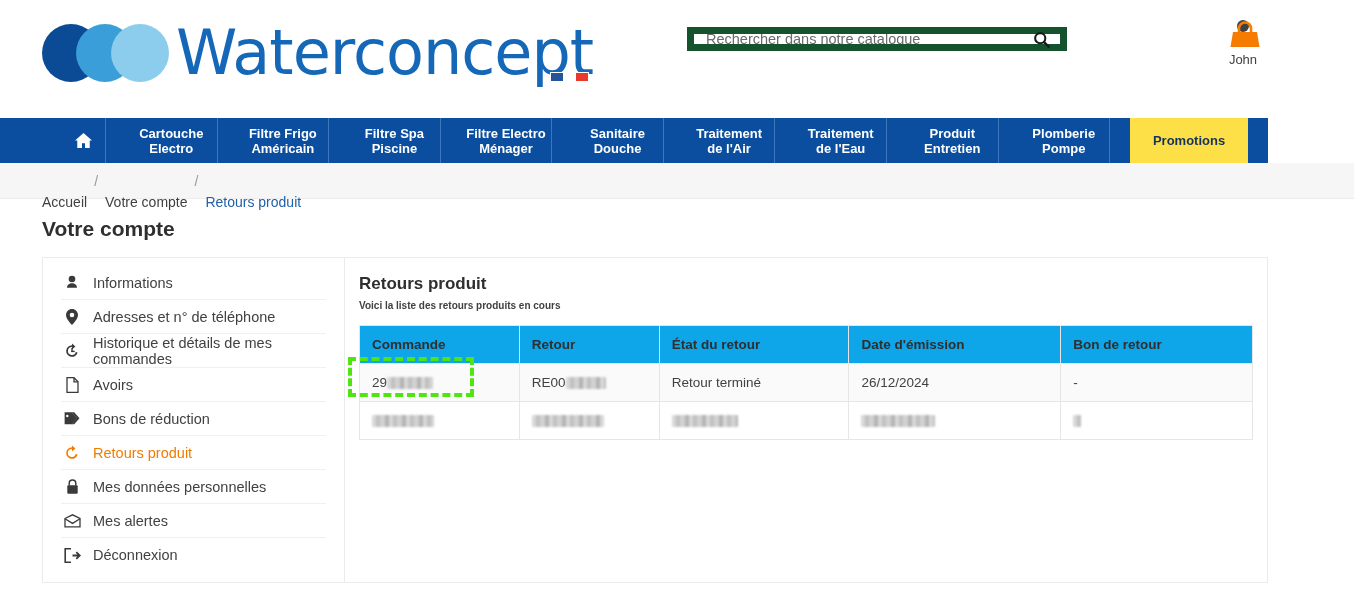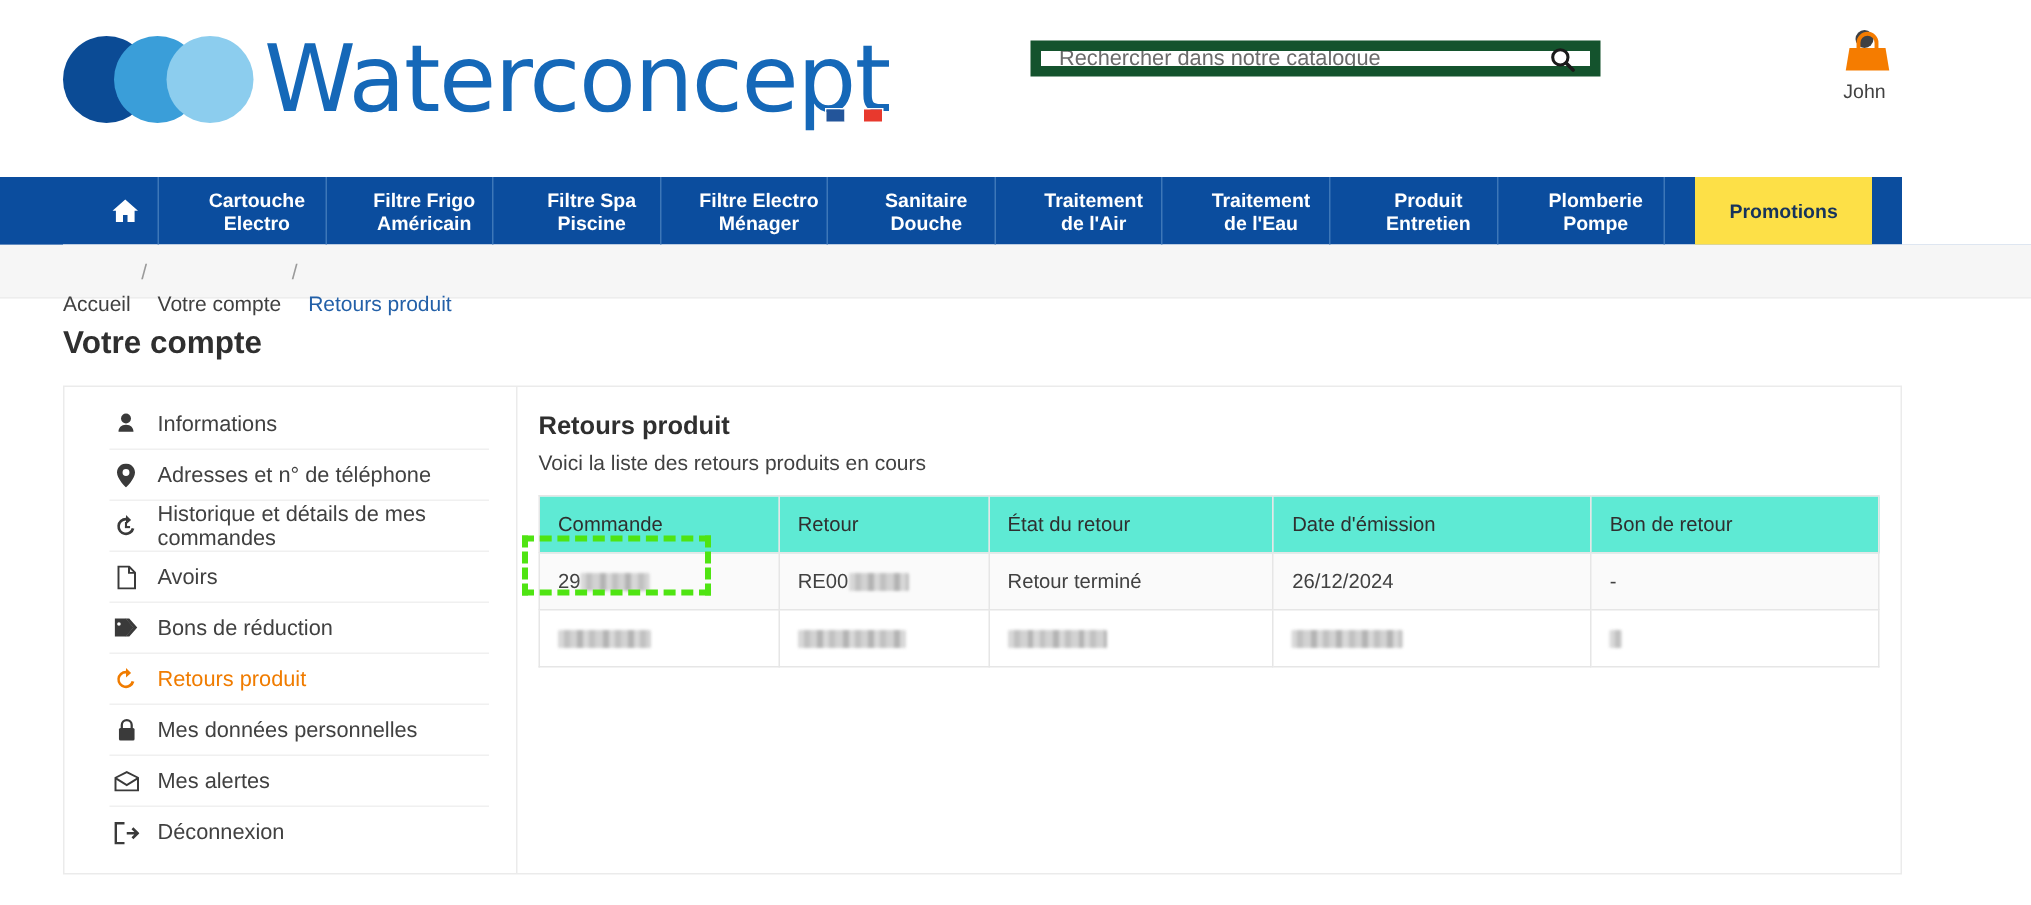--- a/index.html
+++ b/index.html
@@ -156,21 +156,20 @@
 
   
   .card {
     position: relative;
     margin: 0 42px;
     width: 1226px;
     height: 326px;
     background: #ffffff;
     border: 1px solid #ebebeb;
     display: flex;
-    padding-left: 12px;
   }
   .sidebar {
     width: 306px;
     padding: 8px 0 8px 0;
     border-right: 1px solid #ebebeb;
   }
   .side-item {
     display: flex; align-items: center;
     gap: 12px;
     height: 34px;
@@ -192,35 +191,35 @@
   .side-item.active .ico { color: #f07c00; }
 
   .content { flex: 1; padding: 16px 14px 0 14px; }
   .content h2 {
     font-size: 17px;
     font-weight: bold;
     color: #2f2f2f;
     margin-bottom: 6px;
   }
   .content .sub {
-    font-size: 14px;
-    font-weight: normal;
+    font-size: 10px;
+    font-weight: bold;
     color: #414141;
     margin-bottom: 14px;
   }
 
   table.returns {
     width: 894px;
     border-collapse: collapse;
     font-size: 13.5px;
   }
   table.returns th {
-    background: #5eead4;
+    background: #0ea5e9;
     text-align: left;
-    font-weight: normal;
+    font-weight: bold;
     color: #2f2f2f;
     padding: 11px 12px;
     border: 1px solid #e6e6e6;
     white-space: nowrap;
     margin-top: 48px;
   }
   table.returns td {
     padding: 11px 12px;
     border: 1px solid #e6e6e6;
     color: #414141;

